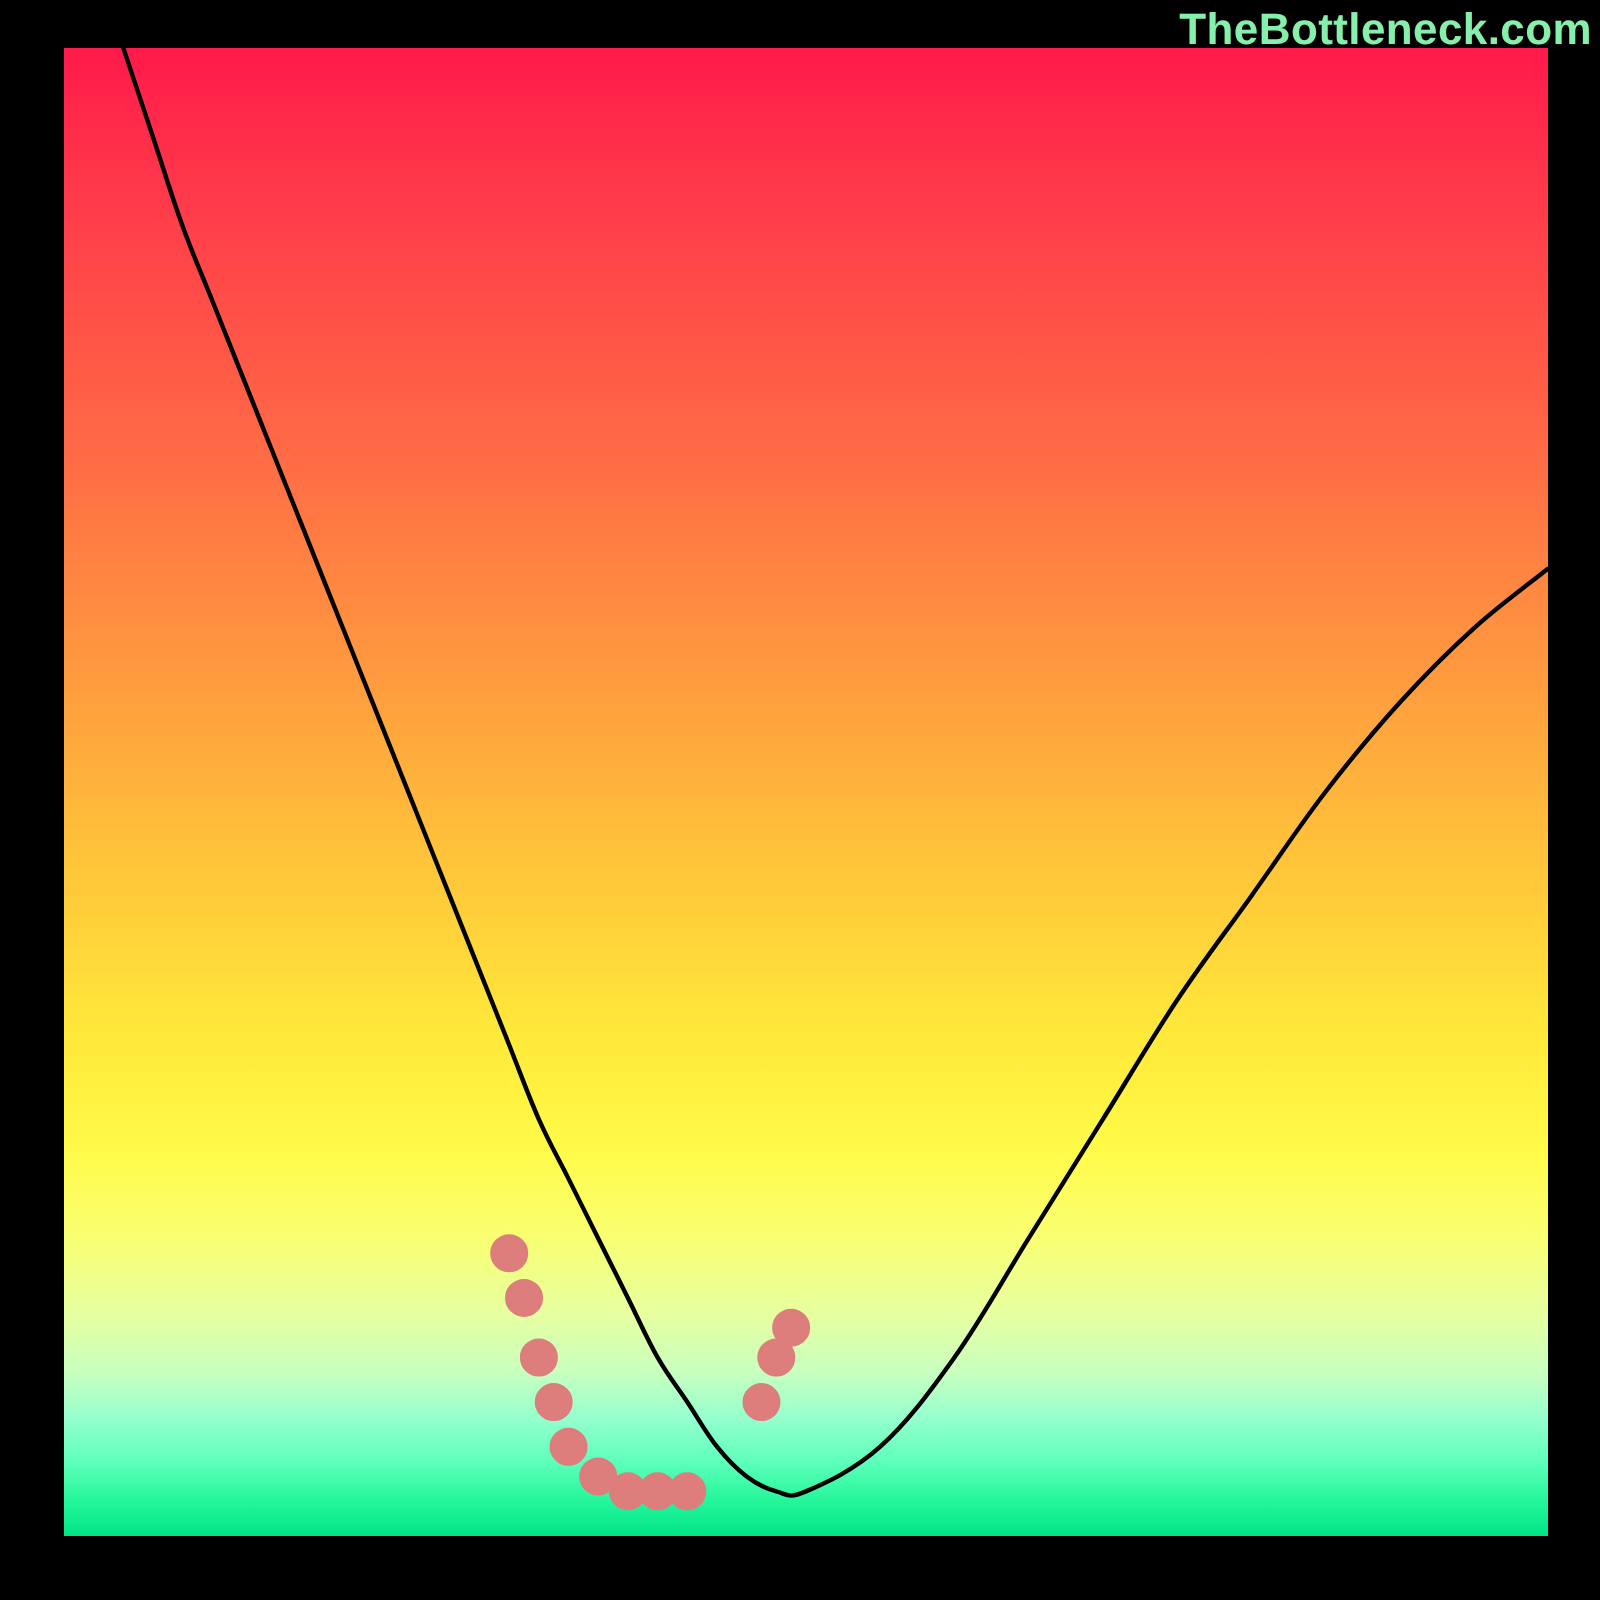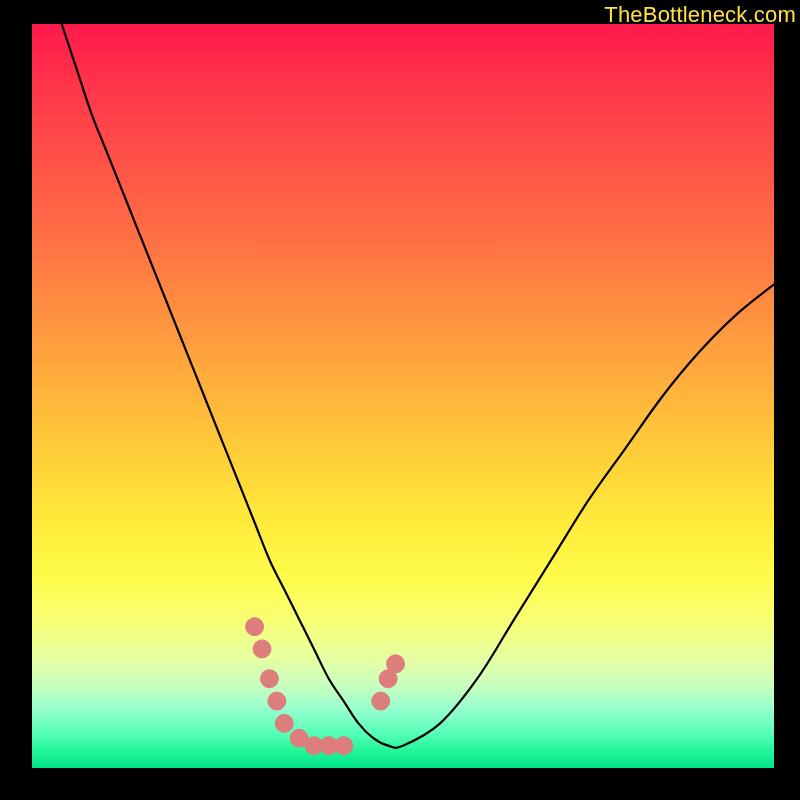--- a/index.html
+++ b/index.html
@@ -57,24 +57,24 @@
     left: 0;
     top: 0;
     width: 742px;
     height: 744px;
     overflow: visible;
   }
   .watermark {
     position: absolute;
     top: 2px;
     right: 4px;
-    color: #fde047;
+    color: #86efac;
     font-size: 22px;
     letter-spacing: 0.2px;
-    font-weight: 400;
+    font-weight: 700;
     user-select: none;
   }
 </style>
 </head>
 <body>
 
 <div class="frame">
   <div class="plot">
     <div class="gradient"></div>
     <svg class="curve" viewBox="0 0 742 744" preserveAspectRatio="none">

